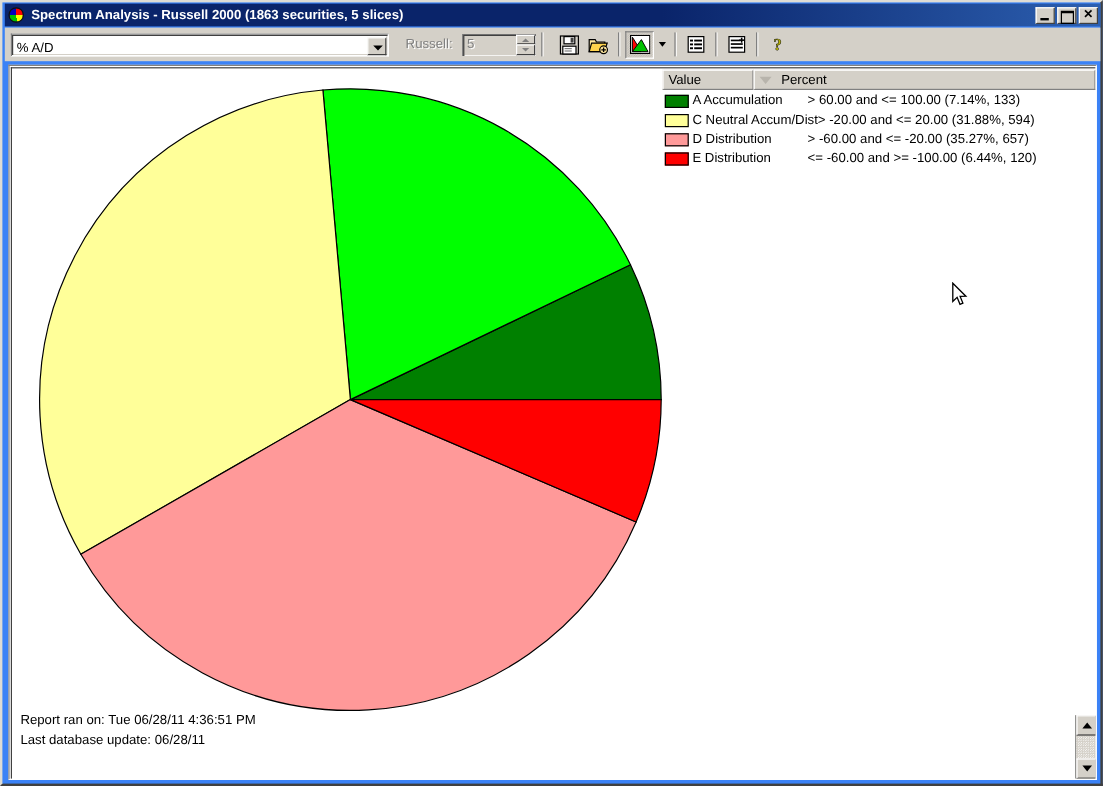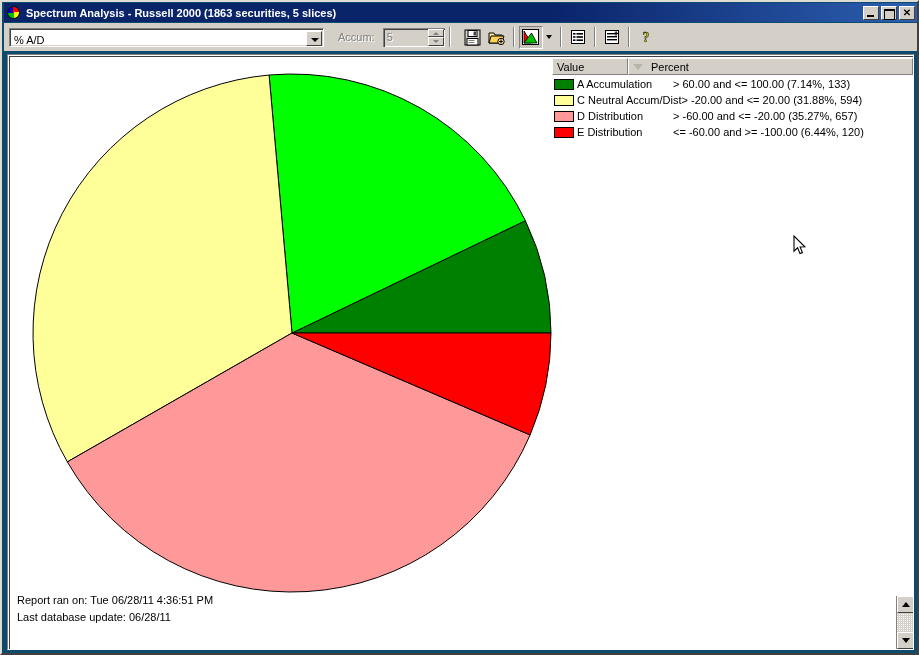--- a/index.html
+++ b/index.html
@@ -13,21 +13,21 @@
     font-size: 11px;
     overflow: hidden;
     -webkit-font-smoothing: none;
   }
 
   
   #app-window {
     position: absolute;
     left: 0; top: 0;
     width: 919px; height: 655px;
-    background: #0c4a6e;
+    background: #3b82f6;
     box-sizing: border-box;
     border-left: 2px solid #dfdcd4;
     border-top: 2px solid #dfdcd4;
     border-right: 2px solid #404040;
     border-bottom: 2px solid #404040;
   }
 
   
   #title-bar {
     position: absolute;
@@ -434,21 +434,21 @@
     </div>
   </div>
 
   <div id="toolbar">
 
     <div id="field-select">
       <span id="field-select-value">% A/D</span>
       <span id="field-select-arrow"></span>
     </div>
 
-    <span id="slices-label">Accum:</span>
+    <span id="slices-label">Russell:</span>
 
     <div id="slices-spin">
       <span id="slices-value">5</span>
       <span id="slices-updown">
         <span class="spin-btn spin-up"></span>
         <span class="spin-btn spin-dn"></span>
       </span>
     </div>
 
     <span class="tb-sep"></span>

